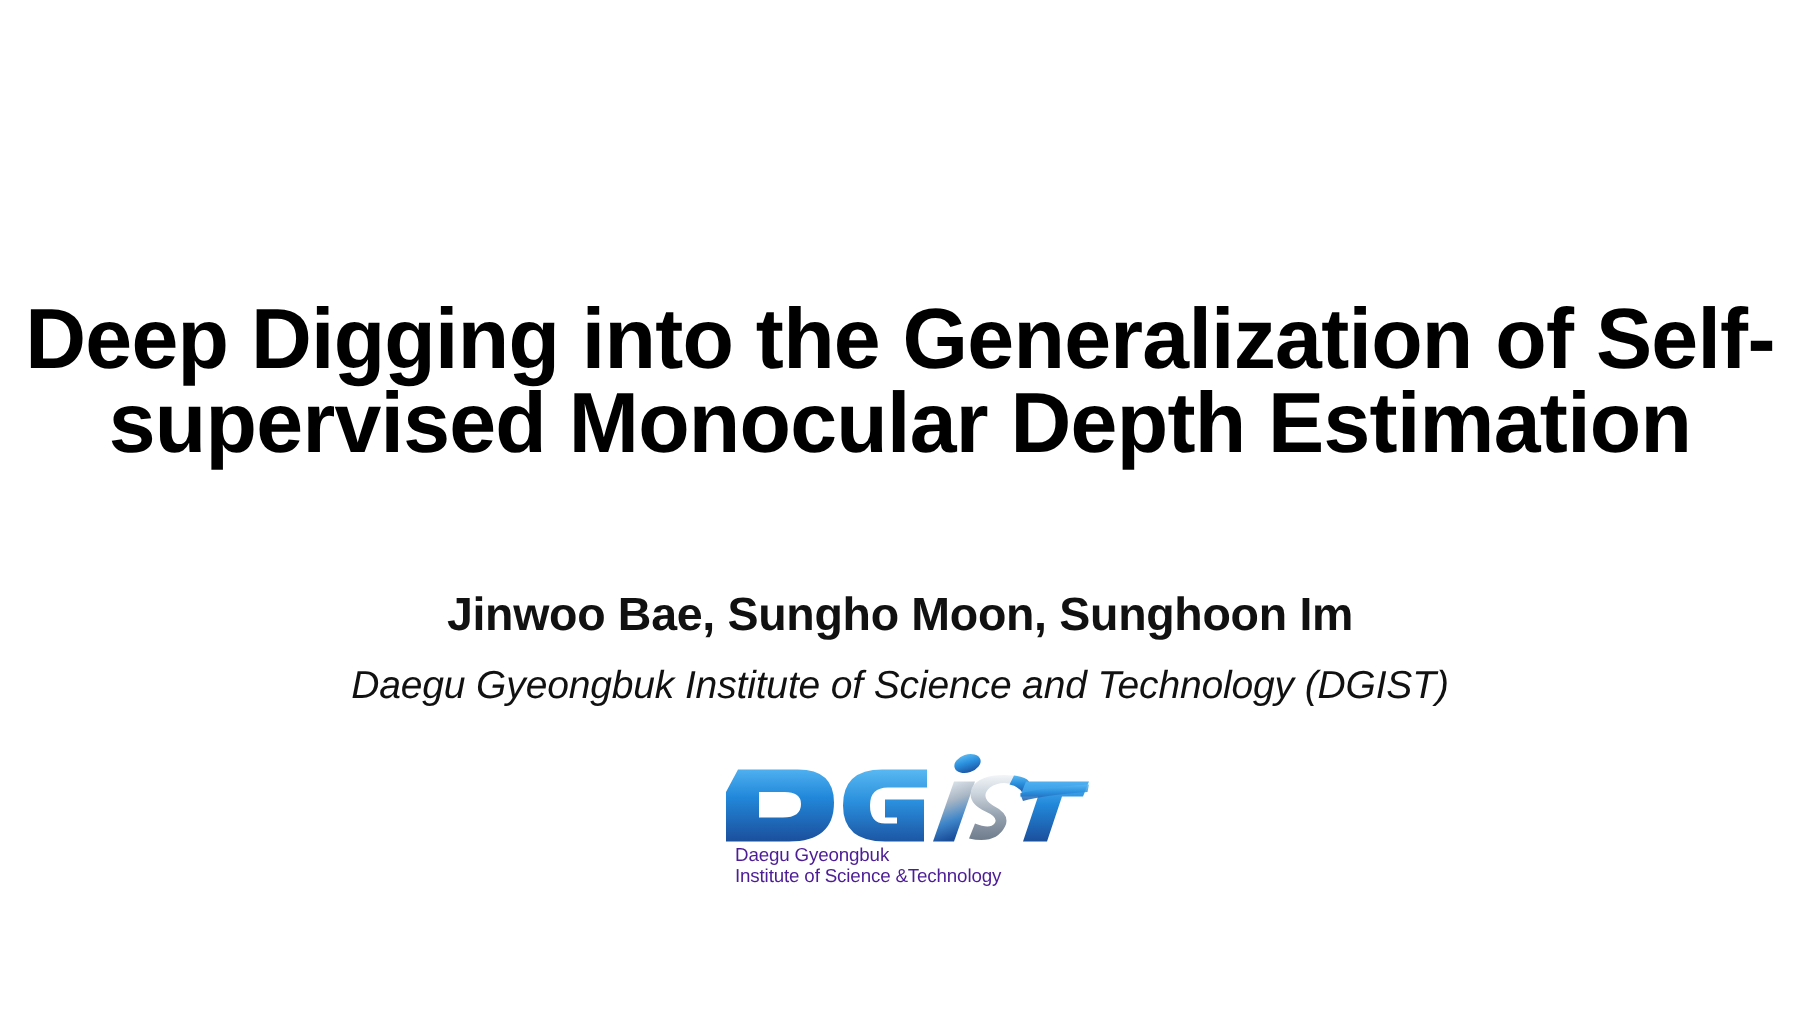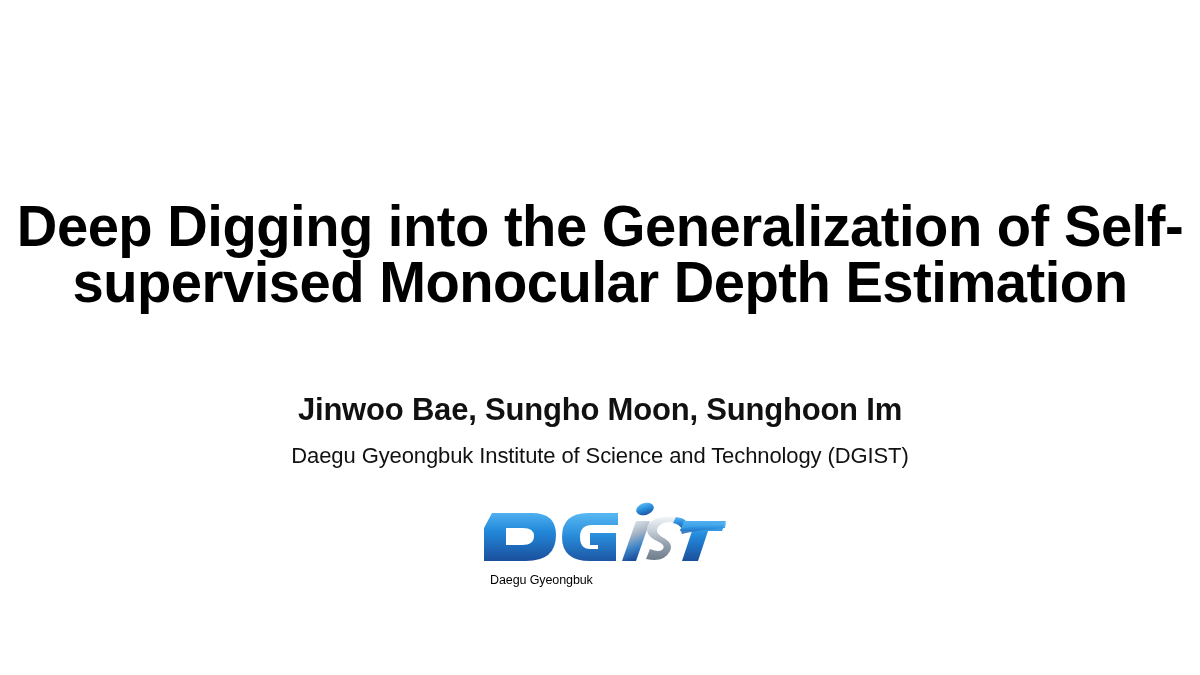--- a/index.html
+++ b/index.html
@@ -55,50 +55,51 @@
     letter-spacing: -0.2px;
   }
   .affiliation {
     position: absolute;
     left: 0;
     top: 443px;
     width: 1200px;
     text-align: center;
     font-family: "Liberation Sans", sans-serif;
     font-weight: normal;
-    font-size: 22px;
+    font-size: 26px;
     line-height: 26px;
     color: #111111;
     letter-spacing: -0.1px;
+    font-style: italic;
   }
 
   
   .logo {
     position: absolute;
     left: 470px;
     top: 495px;
     width: 260px;
     height: 118px;
   }
   .logo-mark {
     position: absolute;
     left: 0;
     top: 0;
     width: 260px;
     height: 82px;
   }
   .logo-tagline {
     position: absolute;
     left: 20px;
-    top: 78px;
+    top: 68px;
     width: 240px;
     font-family: "Liberation Sans", sans-serif;
     font-size: 12.5px;
     line-height: 14px;
-    color: #000000;
+    color: #4c1d95;
     letter-spacing: -0.1px;
     text-align: left;
   }
   .logo-tagline span {
     display: block;
   }
 </style>
 </head>
 <body>
 
@@ -152,17 +153,18 @@
       <path d="M212 30 Q198 24 190 30 Q183 36 192 42 Q204 48 200 56 Q194 68 176 64 L180 54 Q190 58 193 54 Q196 50 187 46 Q174 40 178 30 Q184 20 206 22 Z" fill="url(#gSilver)"></path>
       <path d="M206 22 Q214 23 216 26 L212 34 Q209 29 203 28 Z" fill="url(#gBlue2)"></path>
 
       <path d="M214 26 L256 26 L252 36 L238 36 L228 66 L212 66 L222 36 L210 36 Z" fill="url(#gBlue)"></path>
 
       <path d="M210 34 Q224 30 256 28 L255 33 Q226 35 212 39 Z" fill="url(#gBlue2)" opacity="0.85"></path>
     </svg>
 
     <div class="logo-tagline">
       <span>Daegu Gyeongbuk</span>
+      <span>Institute of Science &amp;Technology</span>
     </div>
 
   </div>
 
 </div>
 
 </body></html>

